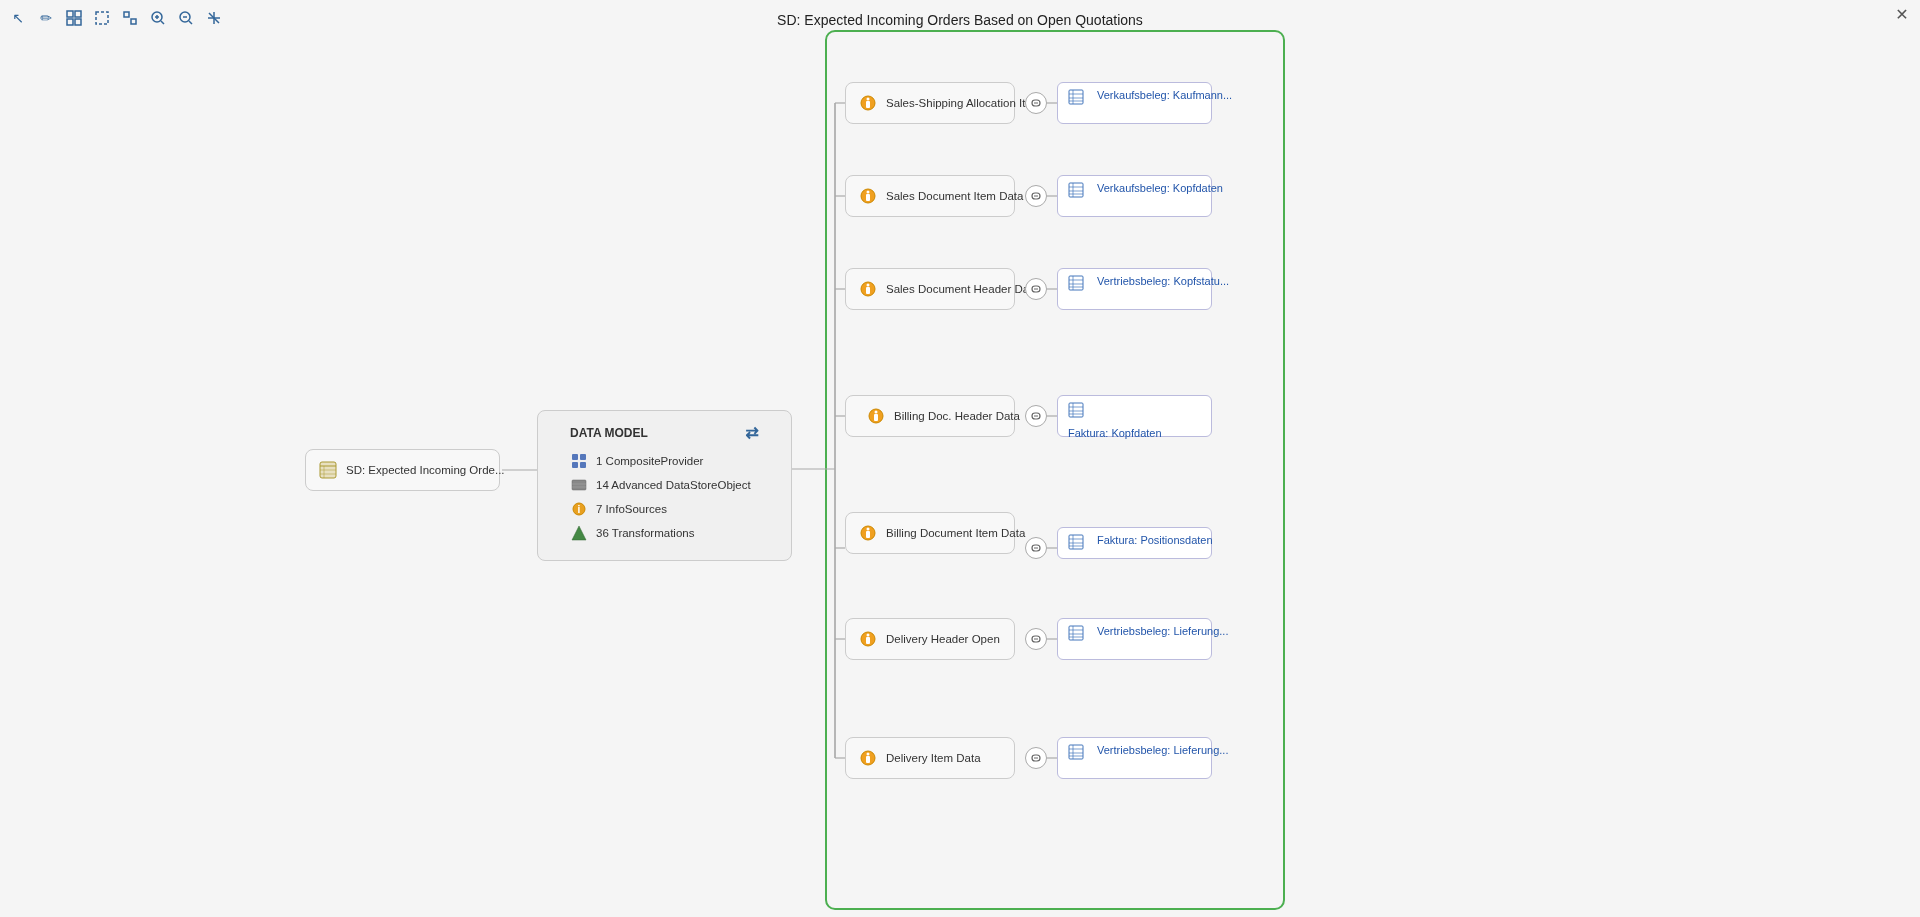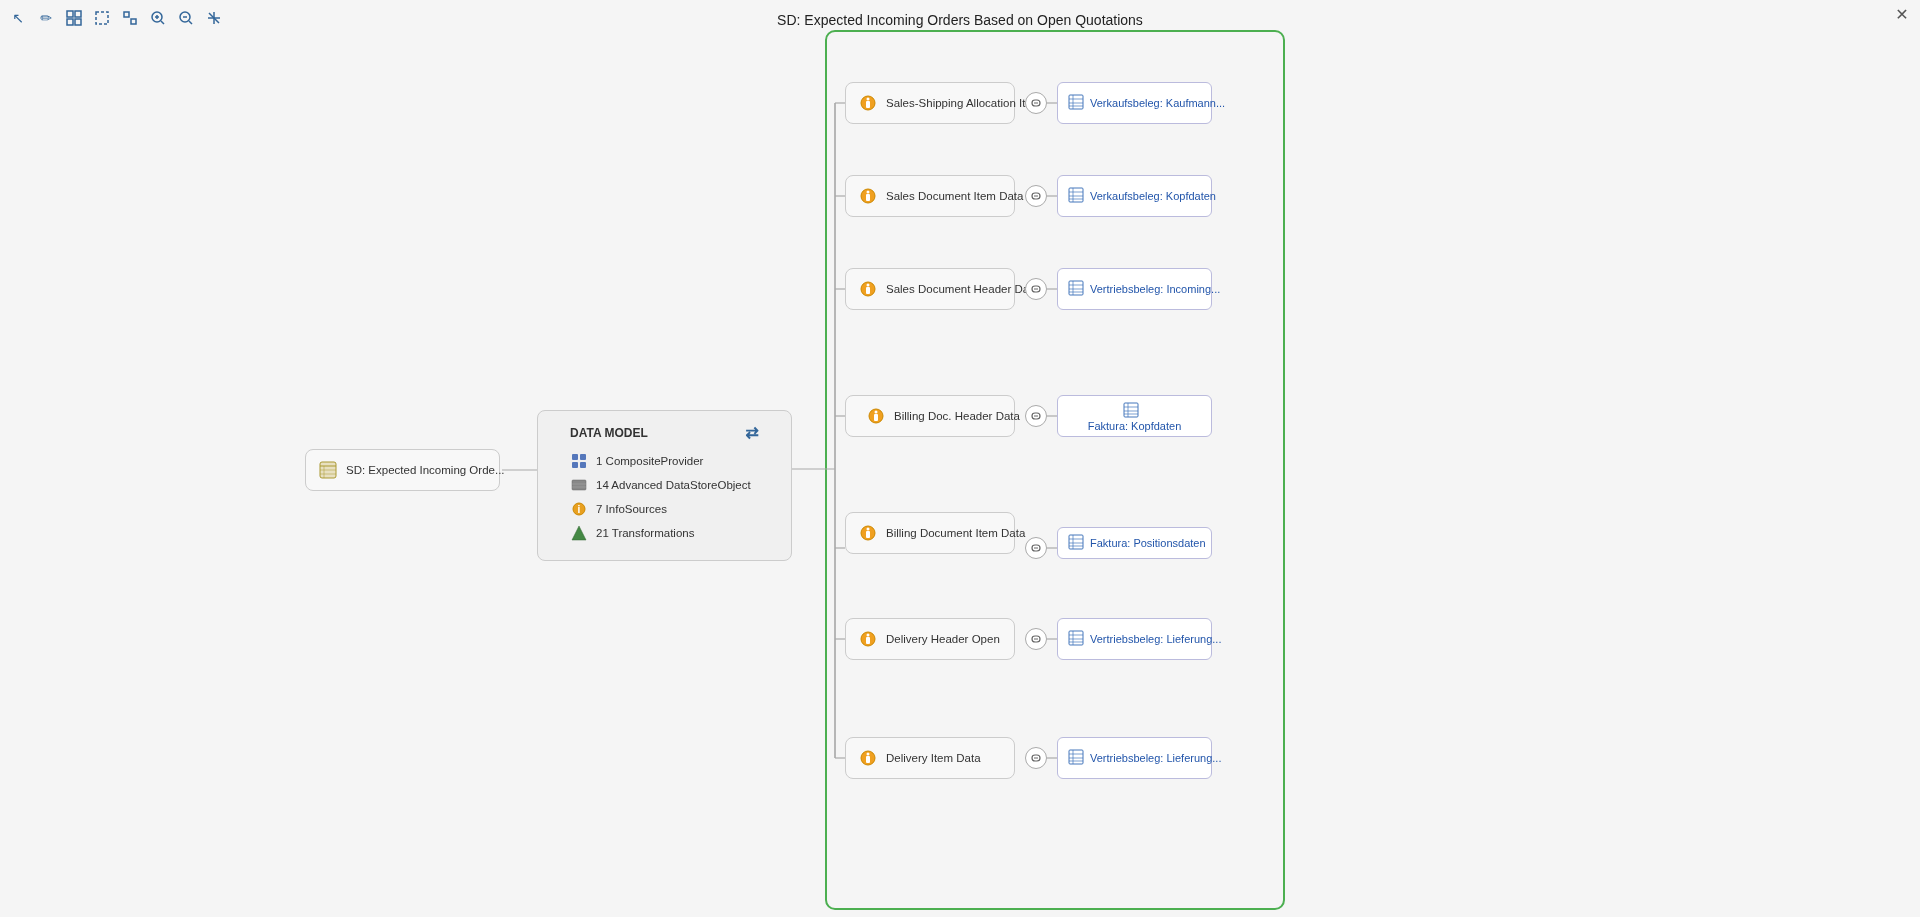--- a/index.html
+++ b/index.html
@@ -148,23 +148,24 @@
       z-index: 5;
     }
 
     
     .blue-node {
       position: absolute;
       border-radius: 6px;
       background: #fff;
       border: 1px solid #bbd;
       display: flex;
-      align-items: center;
+      align-items: flex-start;
       padding: 6px 10px;
       white-space: nowrap;
+      gap: 7px;
     }
     .blue-node .bn-icon {
       width: 18px;
       height: 18px;
       margin-right: 6px;
       color: #4477bb;
       font-size: 13px;
     }
     .blue-node .bn-label {
       font-size: 11px;
@@ -308,21 +309,21 @@
           </svg>
         </div>
         <span>7 InfoSources</span>
       </div>
       <div class="dm-item">
         <div class="dm-icon">
           <svg width="16" height="16" viewBox="0 0 16 16">
             <polygon points="8,1 15,15 1,15" fill="#448844" stroke="#336633" stroke-width="0.5"></polygon>
           </svg>
         </div>
-        <span>21 Transformations</span>
+        <span>36 Transformations</span>
       </div>
     </div>
 </div>
 
 <div id="group-nodes-container">
     <div class="node" style="left: 845px; top: 82px; width: 170px; height: 42px;">
     <div class="node-icon">
         <svg width="18" height="18" viewBox="0 0 18 18">
           <circle cx="9" cy="9" r="7" fill="#f0a020" stroke="#cc8800" stroke-width="1"></circle>
           <rect x="7" y="7" width="4" height="7" fill="white" rx="1"></rect>
@@ -390,21 +391,21 @@
       </svg>
     </div>
     <div class="blue-node" style="left: 1057px; top: 268px; width: 155px; height: 42px;">
     <div class="bn-icon"><svg width="16" height="16" viewBox="0 0 16 16">
           <rect x="1" y="1" width="14" height="14" rx="1" fill="none" stroke="#4477bb" stroke-width="1"></rect>
           <line x1="1" y1="5" x2="15" y2="5" stroke="#4477bb" stroke-width="0.7"></line>
           <line x1="1" y1="9" x2="15" y2="9" stroke="#4477bb" stroke-width="0.7"></line>
           <line x1="1" y1="12" x2="15" y2="12" stroke="#4477bb" stroke-width="0.7"></line>
           <line x1="5" y1="1" x2="5" y2="15" stroke="#4477bb" stroke-width="0.7"></line>
         </svg></div>
-    <div class="bn-label">Vertriebsbeleg: Incoming...</div>
+    <div class="bn-label">Vertriebsbeleg: Kopfstatu...</div>
   </div>
     <div class="node" style="left: 845px; top: 395px; width: 170px; height: 42px; padding-left: 20px;">
     <div class="node-icon">
         <svg width="18" height="18" viewBox="0 0 18 18">
           <circle cx="9" cy="9" r="7" fill="#f0a020" stroke="#cc8800" stroke-width="1"></circle>
           <rect x="7" y="7" width="4" height="7" fill="white" rx="1"></rect>
           <circle cx="9" cy="5" r="1.5" fill="white"></circle>
         </svg>
       </div>
     <div class="node-label">Billing Doc. Header Data</div>

